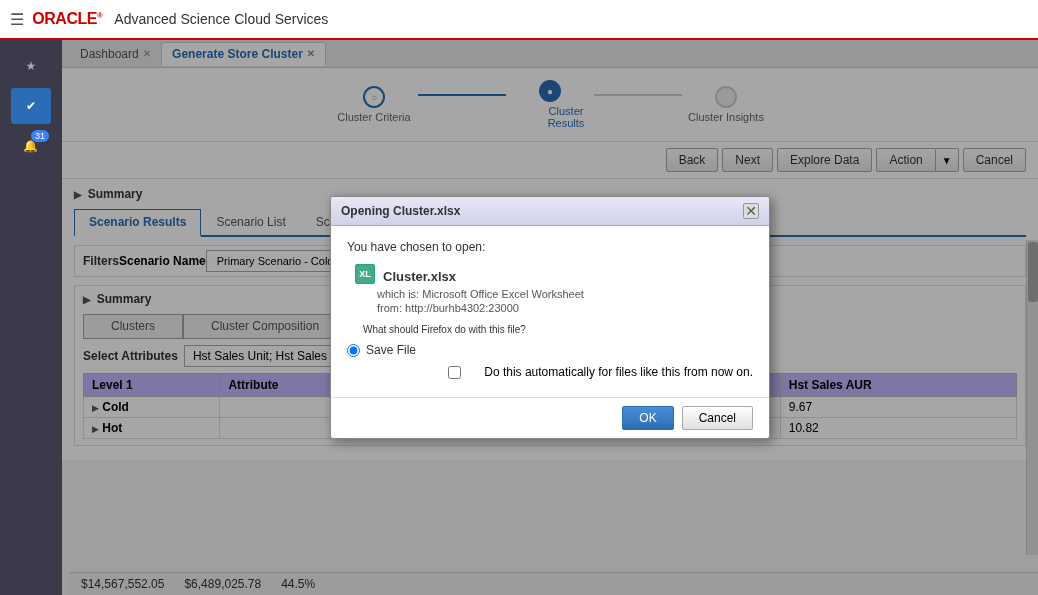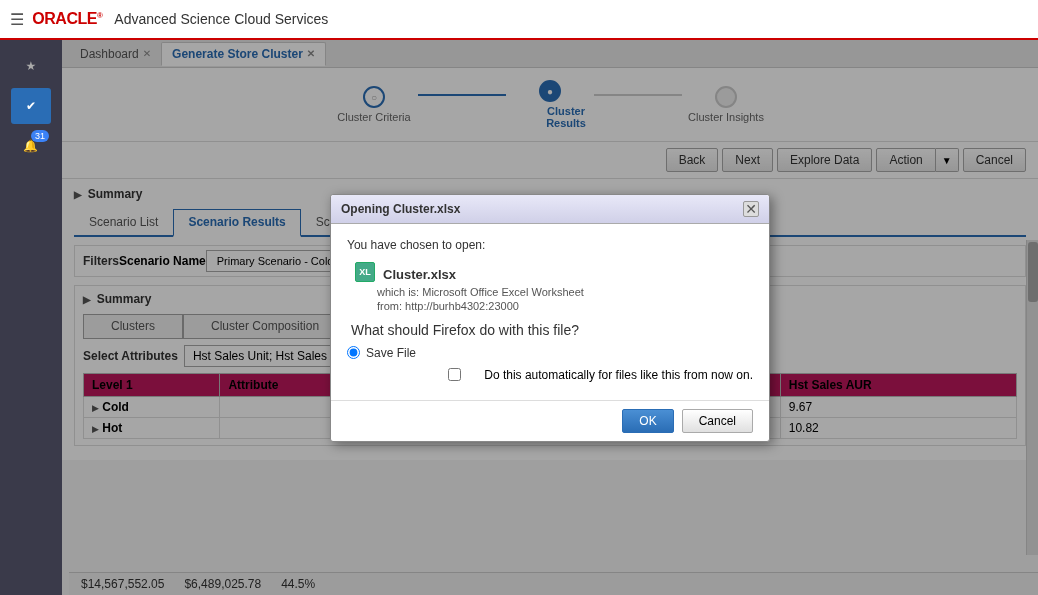--- a/index.html
+++ b/index.html
@@ -113,21 +113,21 @@
       border: 2px solid #aaa;
       background: white;
       display: flex; align-items: center; justify-content: center;
       font-size: 10px; color: #aaa;
       position: relative; z-index: 2;
     }
     .step-circle.completed { border-color: #2a6db5; background: white; }
     .step-circle.active { border-color: #2a6db5; background: #2a6db5; color: white; }
     .step-circle.inactive { border-color: #ccc; background: #eee; }
     .step-label { font-size: 11px; color: #666; margin-top: 3px; text-align: center; }
-    .step-label.active { color: #2a6db5; font-weight: bold; padding-left: 32px; }
+    .step-label.active { color: #2a6db5; font-weight: normal; padding-left: 32px; }
     .step-connector {
       height: 2px; flex: 1; background: #ccc;
       position: relative; top: -10px;
     }
     .step-connector.done { background: #2a6db5; }
 
     
     .toolbar {
       display: flex;
       justify-content: flex-end;
@@ -239,21 +239,21 @@
     .attr-label { font-weight: bold; color: #333; }
     .attr-dropdown {
       padding: 2px 4px;
       border: 1px solid #aaa;
       background: white;
     }
 
     
     .data-table { width: 100%; border-collapse: collapse; font-size: 11px; }
     .data-table th {
-      background: #be185d;
+      background: #c4b5fd;
       border: 1px solid #bbb;
       padding: 4px 8px;
       text-align: left;
       font-weight: bold;
     }
     .data-table td {
       border: 1px solid #ddd;
       padding: 3px 8px;
       background: white;
     }
@@ -311,21 +311,21 @@
       margin-bottom: 4px; margin-left: 8px;
     }
     .file-icon {
       width: 20px; height: 20px;
       background: #4a8; border: 1px solid #2a6; border-radius: 2px;
       display: flex; align-items: center; justify-content: center;
       font-size: 9px; color: white; font-weight: bold;
     }
     .file-name { font-weight: bold; font-size: 13px; color: #333; }
     .file-info { font-size: 11px; color: #555; margin-left: 30px; margin-bottom: 2px; }
-    .modal-question { font-size: 14px; color: #333; margin: 10px 4px 8px; }
+    .modal-question { font-size: 10px; color: #333; margin: 10px 16px 8px; }
     .radio-row {
       display: flex; align-items: center; gap: 6px;
       margin-bottom: 6px;
     }
     .radio-input { cursor: pointer; }
     .radio-label { font-size: 12px; color: #333; }
     .select-app {
       padding: 3px 6px;
       border: 1px solid #aaa;
       background: white;
@@ -436,25 +436,25 @@
     </div>
 
     <div class="content-area" style="background: white; padding: 8px 12px;">
 
       <div class="section-header">
         <span class="triangle">▶</span>
         <span style="font-weight:bold;">Summary</span>
       </div>
 
       <div class="inner-tabs">
+        <div class="inner-tab active">
+          <span>Scenario Results</span>
+        </div>
         <div class="inner-tab">
           <span>Scenario List</span>
-        </div>
-        <div class="inner-tab active">
-          <span>Scenario Results</span>
         </div>
         <div class="inner-tab">
           <span>Scenario Compare</span>
         </div>
       </div>
 
       <div class="filter-row">
         <span class="filter-label">Filters</span>
         <span style="font-weight:bold;">Scenario Name</span>
         <select class="filter-select">

